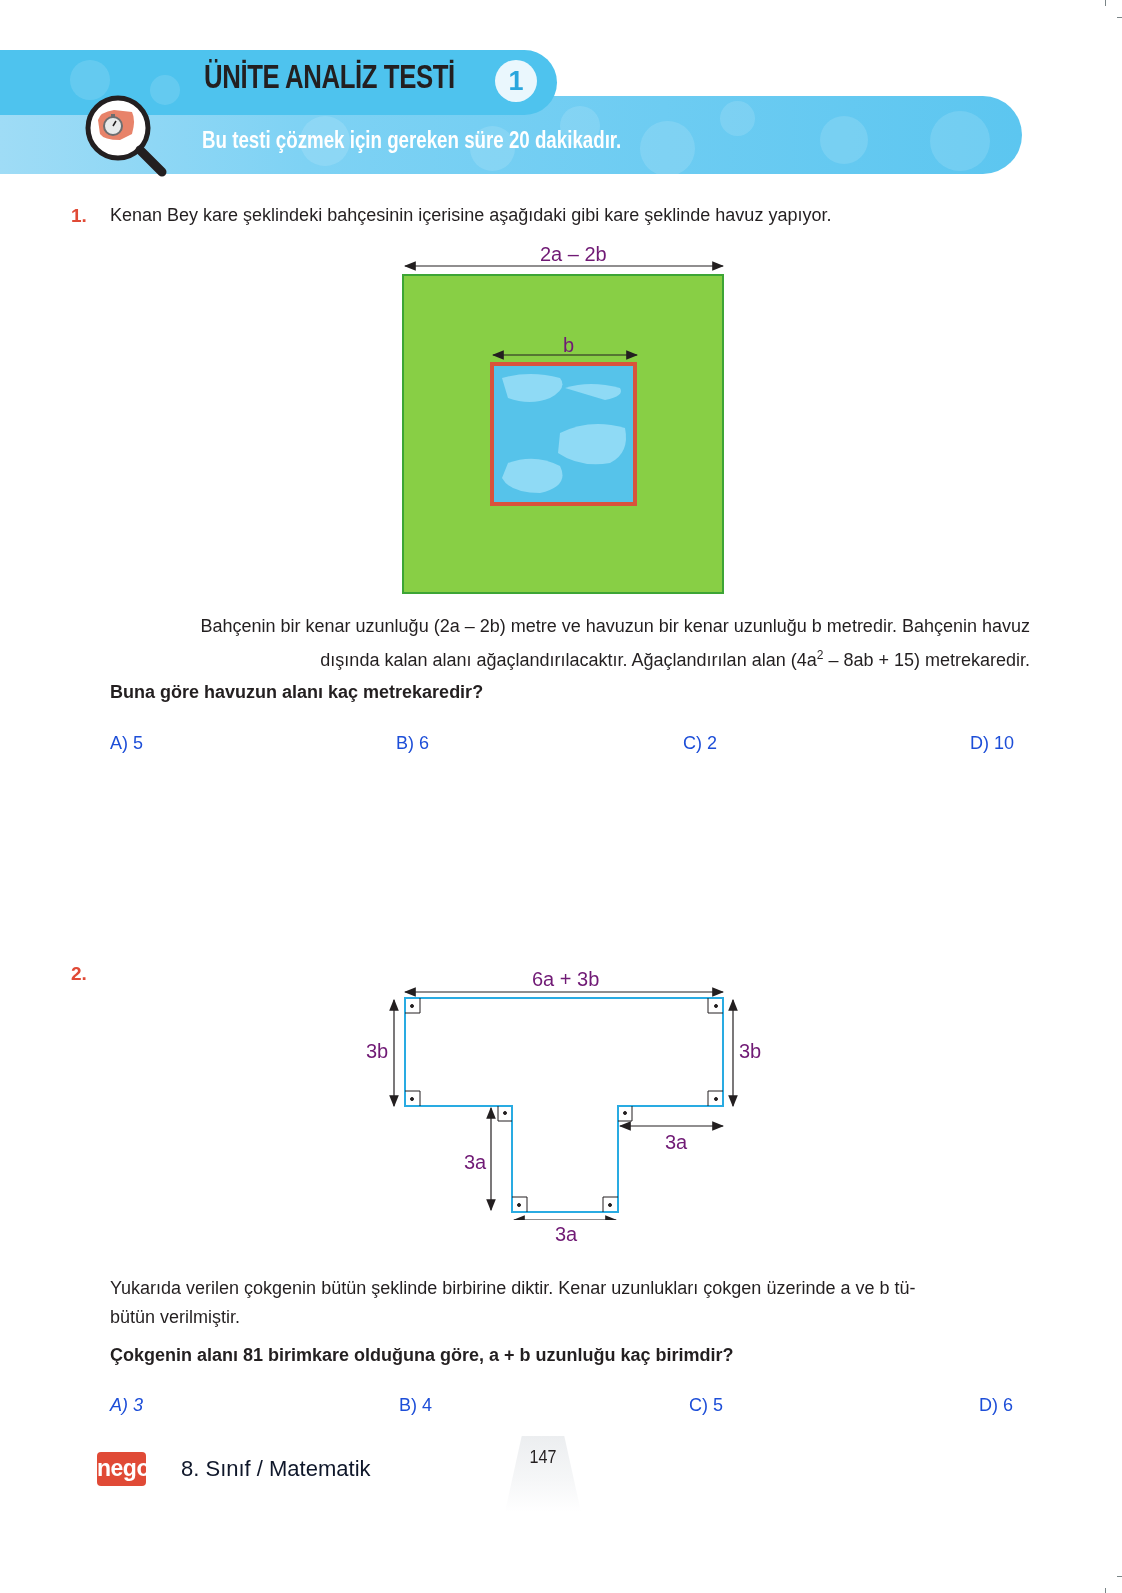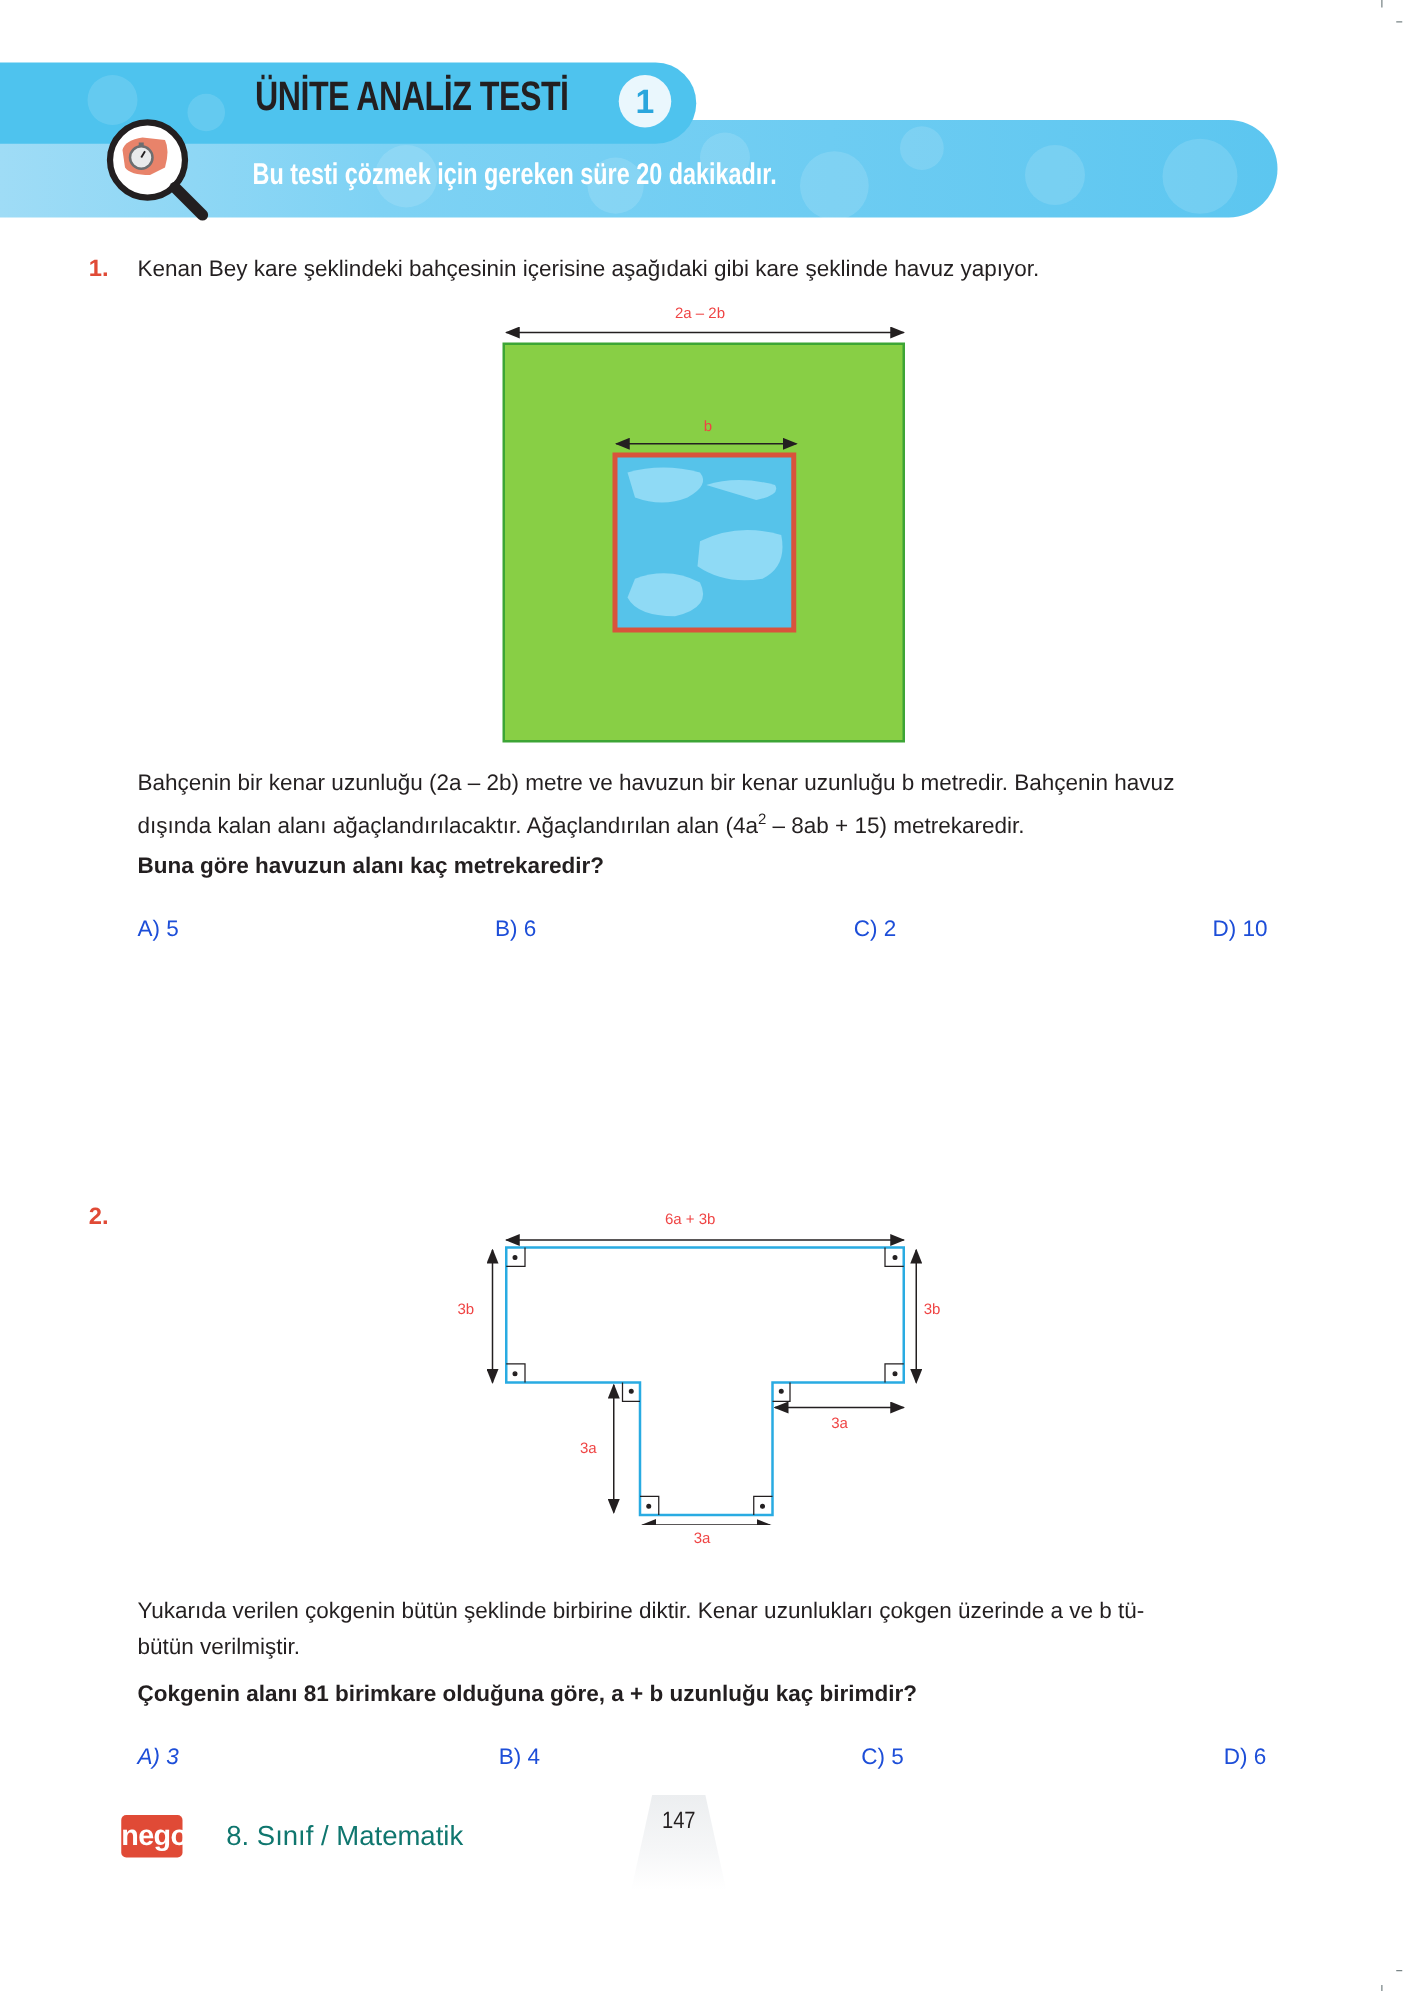--- a/index.html
+++ b/index.html
@@ -26,26 +26,26 @@
 
   
   .qnum { position:absolute; font-weight:bold; font-size:19px; color:#e04a36; }
   .text { position:absolute; font-size:18px; line-height:29px; color:#231f20; }
   .bold { font-weight:bold; }
   .opt { position:absolute; font-size:18px; color:#1d4ed8; }
   sup { font-size:12px; }
 
   
   .fig { position:absolute; }
-  .fig-label { position:absolute; font-size:12px; color:#ef4444; }
+  .fig-label { position:absolute; font-size:20px; color:#701a75; }
 
   
   .brand { position:absolute; left:97px; top:1452px; width:49px; height:34px; background:#e04a36;
     border-radius:4px; color:#fff; font-weight:bold; font-size:23px; text-align:center; line-height:33px; letter-spacing:-0.5px; }
-  .footer-text { position:absolute; left:181px; top:1452px; font-size:22px; color:#0f766e; line-height:34px; }
+  .footer-text { position:absolute; left:181px; top:1452px; font-size:22px; color:#0f172a; line-height:34px; }
   .page-tab { position:absolute; left:505px; top:1436px; width:76px; height:76px;
     background:linear-gradient(180deg,#eceef0 0%,#f6f7f8 60%,#ffffff 100%);
     clip-path:polygon(22% 0,78% 0,100% 100%,0 100%); }
   .page-num { position:absolute; left:515px; top:1446px; width:56px; text-align:center; font-size:19px; color:#231f20;
     transform:scaleX(0.85); }
 </style>
 </head>
 <body>
 
 <div class="crop" style="left:1105px;top:0;width:1px;height:6px;"></div>
@@ -95,21 +95,21 @@
   <line x1="103" y1="117" x2="247" y2="117" stroke="#231f20" stroke-width="1.2" marker-start="url(#ah)" marker-end="url(#ah)"></line>
   <rect x="102" y="126" width="143" height="140" fill="#56c3ea" stroke="#d9533c" stroke-width="4"></rect>
   <path d="M112 140 Q140 132 170 140 Q178 150 160 160 Q140 168 118 160 Z" fill="#8fdaf5"></path>
   <path d="M175 150 Q200 142 230 150 Q235 158 215 162 Z" fill="#8fdaf5"></path>
   <path d="M170 195 Q200 180 235 190 Q240 215 220 225 Q190 230 168 215 Z" fill="#8fdaf5"></path>
   <path d="M118 225 Q145 215 170 228 Q180 248 150 255 Q120 255 112 240 Z" fill="#8fdaf5"></path>
 </svg>
 <div class="fig-label" style="left:540px;top:243px;">2a – 2b</div>
 <div class="fig-label" style="left:563px;top:334px;">b</div>
 
-<div class="text" style="left:110px;top:612px;width:920px;">
+<div class="text" style="left:110px;top:612px;width:920px;text-align:right;">
   <div>Bahçenin bir kenar uzunluğu (2a – 2b) metre ve havuzun bir kenar uzunluğu b metredir. Bahçenin havuz</div>
   <div><span>dışında kalan alanı ağaçlandırılacaktır. Ağaçlandırılan alan (4a</span><sup>2</sup><span> – 8ab + 15) metrekaredir.</span></div>
 </div>
 <div class="text bold" style="left:110px;top:678px;">Buna göre havuzun alanı kaç metrekaredir?</div>
 
 <div class="opt" style="left:110px;top:733px;">A) 5</div>
 <div class="opt" style="left:396px;top:733px;">B) 6</div>
 <div class="opt" style="left:683px;top:733px;">C) 2</div>
 <div class="opt" style="left:970px;top:733px;">D) 10</div>
 

